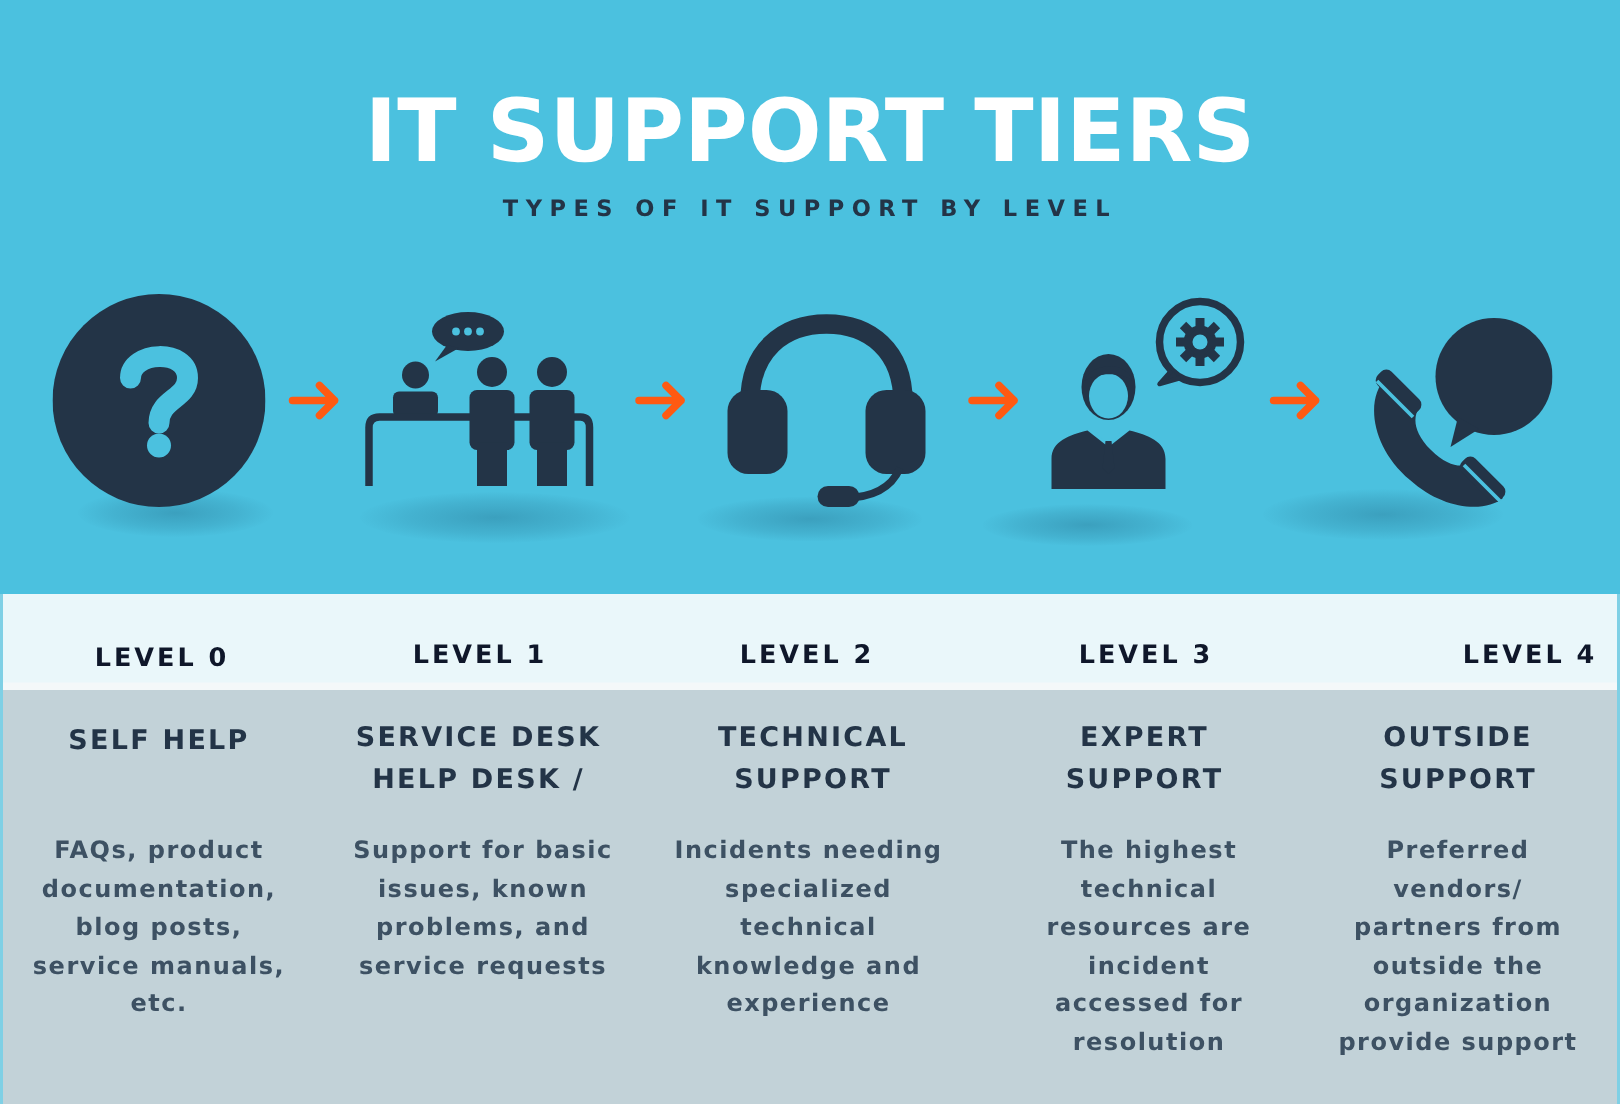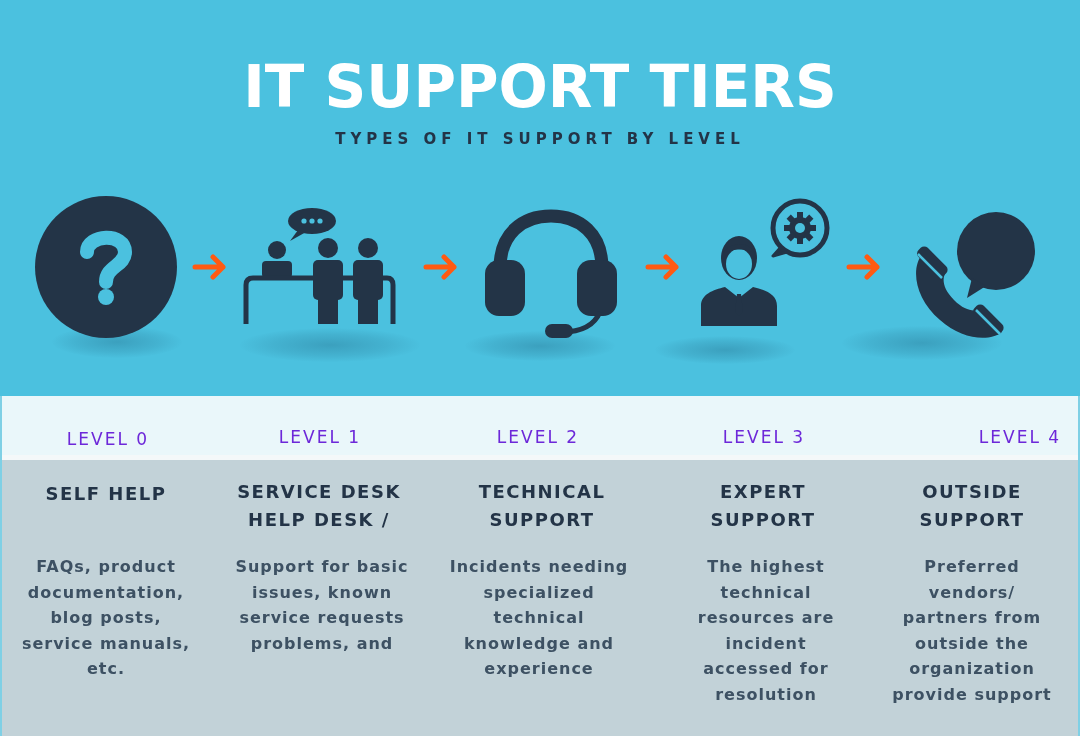--- a/index.html
+++ b/index.html
@@ -17,21 +17,21 @@
   .icon-wrap { position: absolute; }
   .shadow { position: absolute; border-radius: 50%;
             background: radial-gradient(ellipse at center, rgba(40,120,150,0.45) 0%, rgba(40,120,150,0.2) 45%, rgba(75,193,223,0) 72%); }
   .arrow { position: absolute; width: 36px; height: 28px; }
 
   .level-band { position: absolute; left: 0; top: 396px; width: 1080px; height: 64px; background: #EAF7FA;
                 border-left: 2px solid #7FD0E5; border-right: 2px solid #7FD0E5; }
   .level-band .sep { position: absolute; left: 0; right: 0; bottom: 0; height: 5px; background: #F4F8F9; }
   .content { position: absolute; left: 0; top: 460px; width: 1080px; height: 276px; background: #C2D2D8;
              border-left: 2px solid #7FD0E5; border-right: 2px solid #7FD0E5; padding-left: 38px; }
-  .level-label { position: absolute; color: #6d28d9; font-size: 17px; font-weight: normal; letter-spacing: 2px; text-align: center; width: 200px; }
+  .level-label { position: absolute; color: #0f172a; font-size: 17px; font-weight: bold; letter-spacing: 2px; text-align: center; width: 200px; }
   .tier-name { position: absolute; color: #233447; font-size: 18px; font-weight: bold; letter-spacing: 1.5px; line-height: 28px; text-align: center; width: 220px; }
   .tier-desc { position: absolute; color: #3D5163; font-size: 16px; font-weight: bold; letter-spacing: 1px; line-height: 25.5px; text-align: center; width: 220px; }
 </style>
 </head>
 <body>
 
 <div class="hero">
   <div class="title">IT SUPPORT TIERS</div>
   <div class="subtitle">TYPES OF IT SUPPORT BY LEVEL</div>
 
@@ -164,22 +164,22 @@
     <div>etc.</div>
   </div>
 
   <div class="tier-name" style="left:207px; top:18px;">
     <div>SERVICE DESK</div>
     <div>HELP DESK /</div>
   </div>
   <div class="tier-desc" style="left:210px; top:94px;">
     <div>Support for basic</div>
     <div>issues, known</div>
+    <div>problems, and</div>
     <div>service requests</div>
-    <div>problems, and</div>
   </div>
 
   <div class="tier-name" style="left:430px; top:18px;">
     <div>TECHNICAL</div>
     <div>SUPPORT</div>
   </div>
   <div class="tier-desc" style="left:427px; top:94px;">
     <div>Incidents needing</div>
     <div>specialized</div>
     <div>technical</div>

